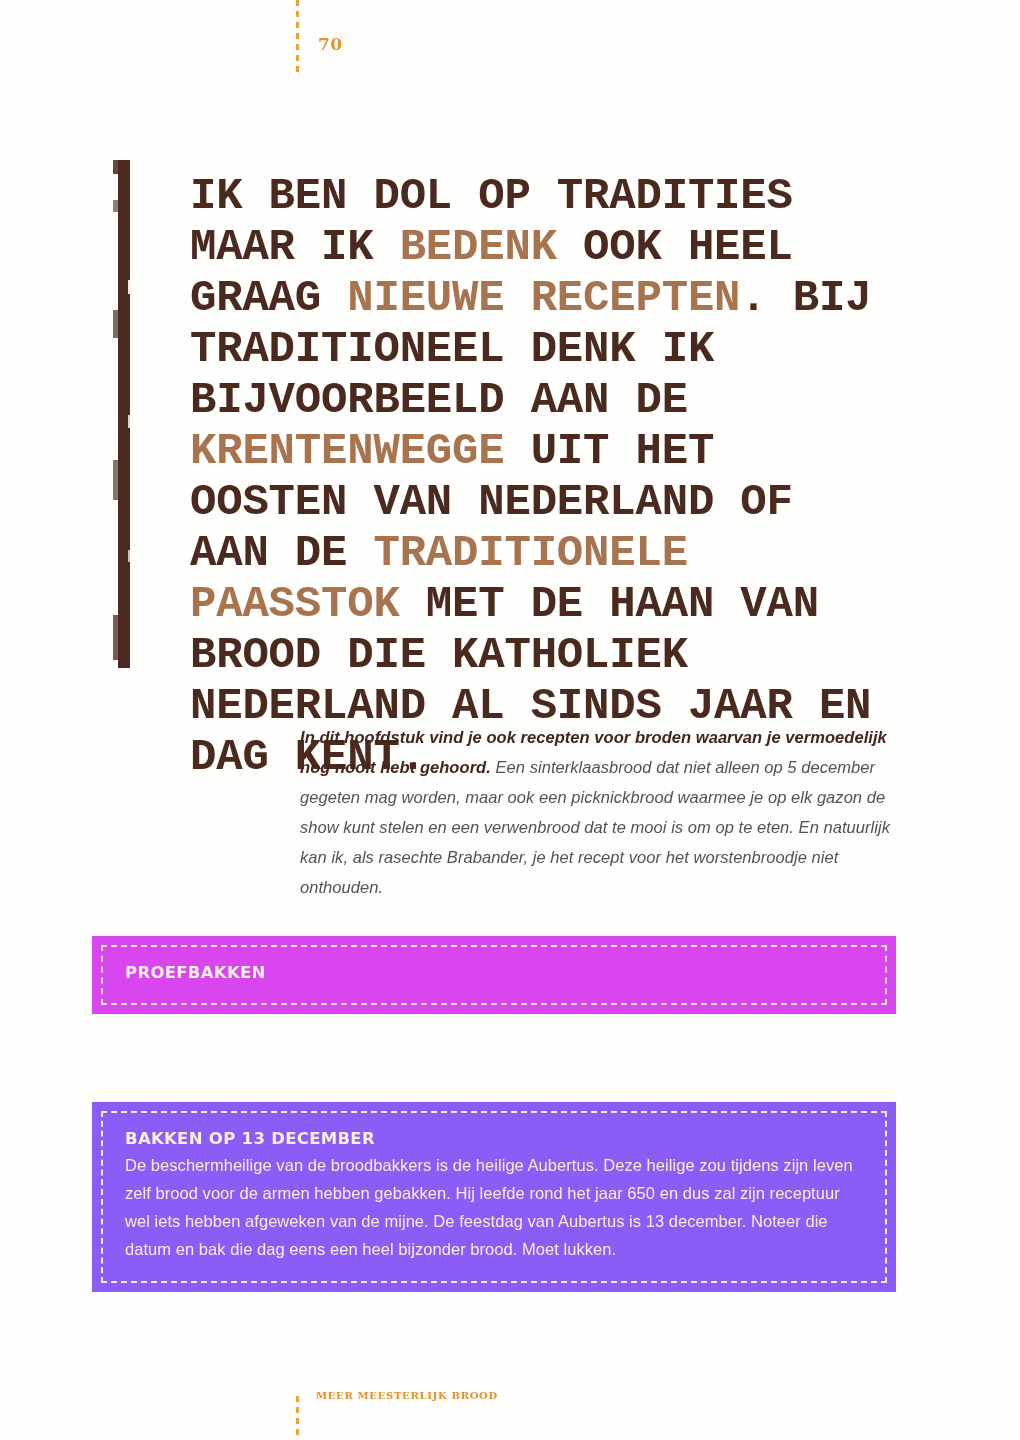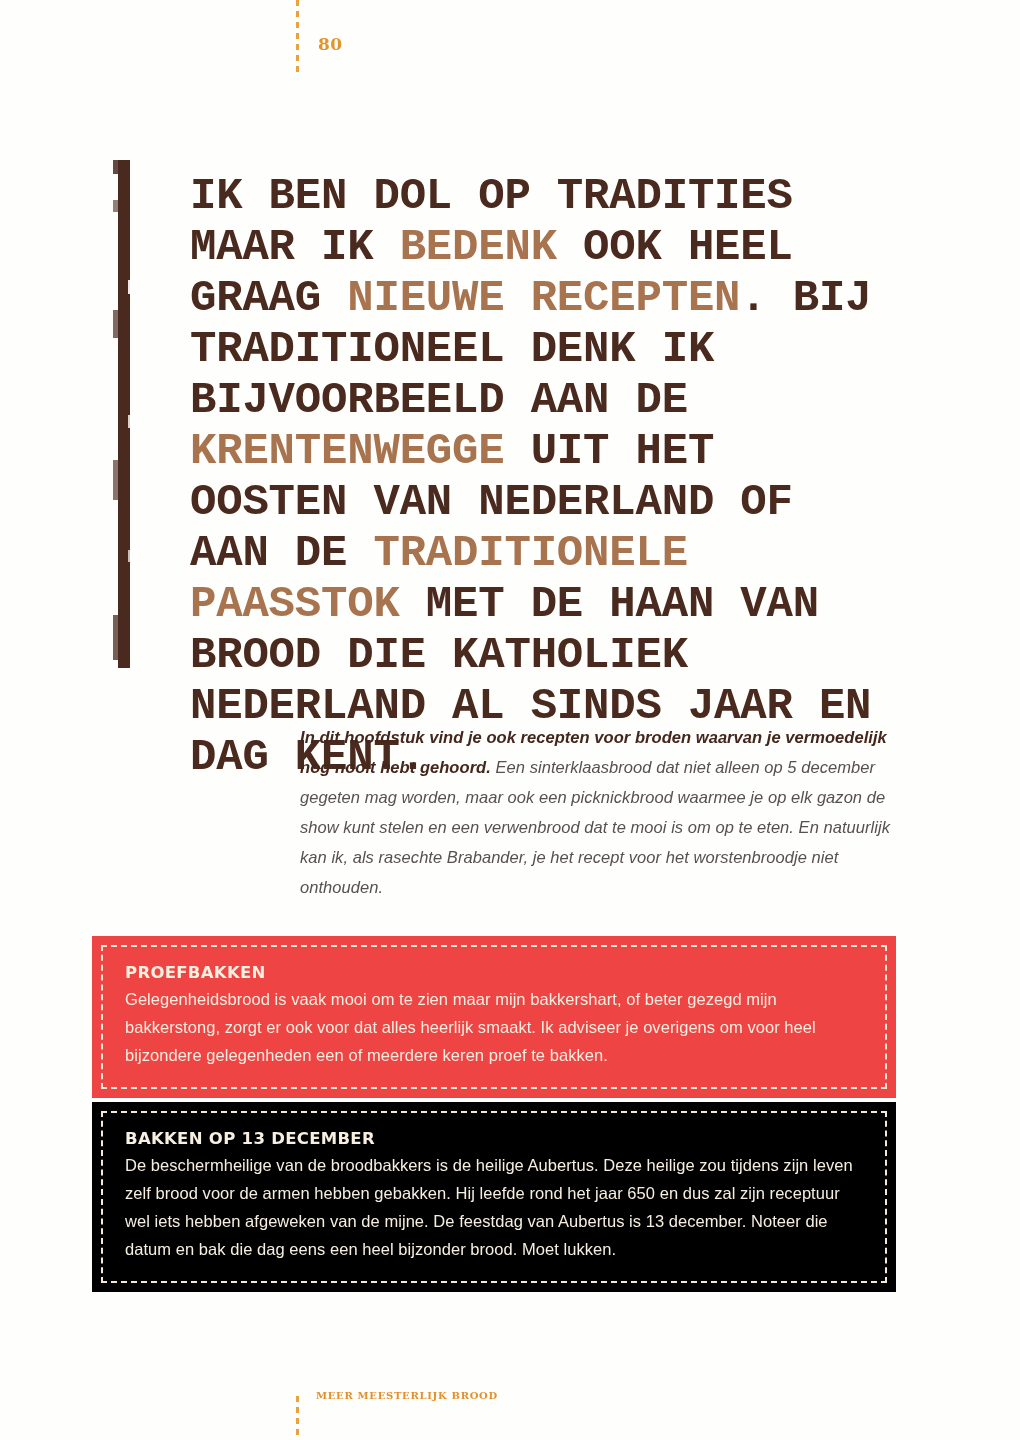--- a/index.html
+++ b/index.html
@@ -146,60 +146,59 @@
   .callout-body {
     margin: 0;
     font-size: 16.5px;
     line-height: 28px;
     color: #f6eee0;
     letter-spacing: 0.05px;
   }
 
   .callout-proefbakken {
     top: 936px;
-    background: #ef4444;
+    background: #d946ef;
   }
   .callout-december {
     top: 1102px;
-    background: #000000;
+    background: #8b5cf6;
   }
 
   
   .footer-text {
     position: absolute;
     left: 316px;
     top: 1390px;
     font-family: "DejaVu Serif", serif;
     font-weight: bold;
     font-size: 10px;
     letter-spacing: 0.7px;
     color: #e2902c;
     text-transform: uppercase;
   }
 </style>
 </head>
 <body>
 
 <div class="rule-dashed rule-top"></div>
 
-<div class="page-number">80</div>
+<div class="page-number">70</div>
 
 <div class="headline-wrap">
   <div class="deco-bar"></div>
   <h1 class="headline"><span>IK BEN DOL OP TRADITIES MAAR IK </span><span class="hl-accent">BEDENK</span><span> OOK HEEL GRAAG </span><span class="hl-accent">NIEUWE RECEPTEN</span><span>. BIJ TRADITIONEEL DENK IK BIJVOORBEELD AAN DE </span><span class="hl-accent">KRENTENWEGGE</span><span> UIT HET OOSTEN VAN NEDERLAND OF AAN DE </span><span class="hl-accent">TRADITIONELE PAASSTOK</span><span> MET DE HAAN VAN BROOD DIE KATHOLIEK NEDERLAND AL SINDS JAAR EN DAG KENT.</span></h1>
 </div>
 
 <p class="intro">
   <span class="lead">In dit hoofdstuk vind je ook recepten voor broden waarvan je vermoedelijk nog nooit hebt gehoord.</span><span> Een sinterklaasbrood dat niet alleen op 5 december gegeten mag worden, maar ook een picknickbrood waarmee je op elk gazon de show kunt stelen en een verwenbrood dat te mooi is om op te eten. En natuurlijk kan ik, als rasechte Brabander, je het recept voor het worstenbroodje niet onthouden.</span>
 </p>
 
 <section class="callout callout-proefbakken">
   <div class="callout-inner">
     <h2 class="callout-title">PROEFBAKKEN</h2>
-    <p class="callout-body">Gelegenheidsbrood is vaak mooi om te zien maar mijn bakkershart, of beter gezegd mijn bakkerstong, zorgt er ook voor dat alles heerlijk smaakt. Ik adviseer je overigens om voor heel bijzondere gelegenheden een of meerdere keren proef te bakken.</p>
   </div>
 </section>
 
 <section class="callout callout-december">
   <div class="callout-inner">
     <h2 class="callout-title">BAKKEN OP 13 DECEMBER</h2>
     <p class="callout-body">De beschermheilige van de broodbakkers is de heilige Aubertus. Deze heilige zou tijdens zijn leven zelf brood voor de armen hebben gebakken. Hij leefde rond het jaar 650 en dus zal zijn receptuur wel iets hebben afgeweken van de mijne. De feestdag van Aubertus is 13 december. Noteer die datum en bak die dag eens een heel bijzonder brood. Moet lukken.</p>
   </div>
 </section>
 

